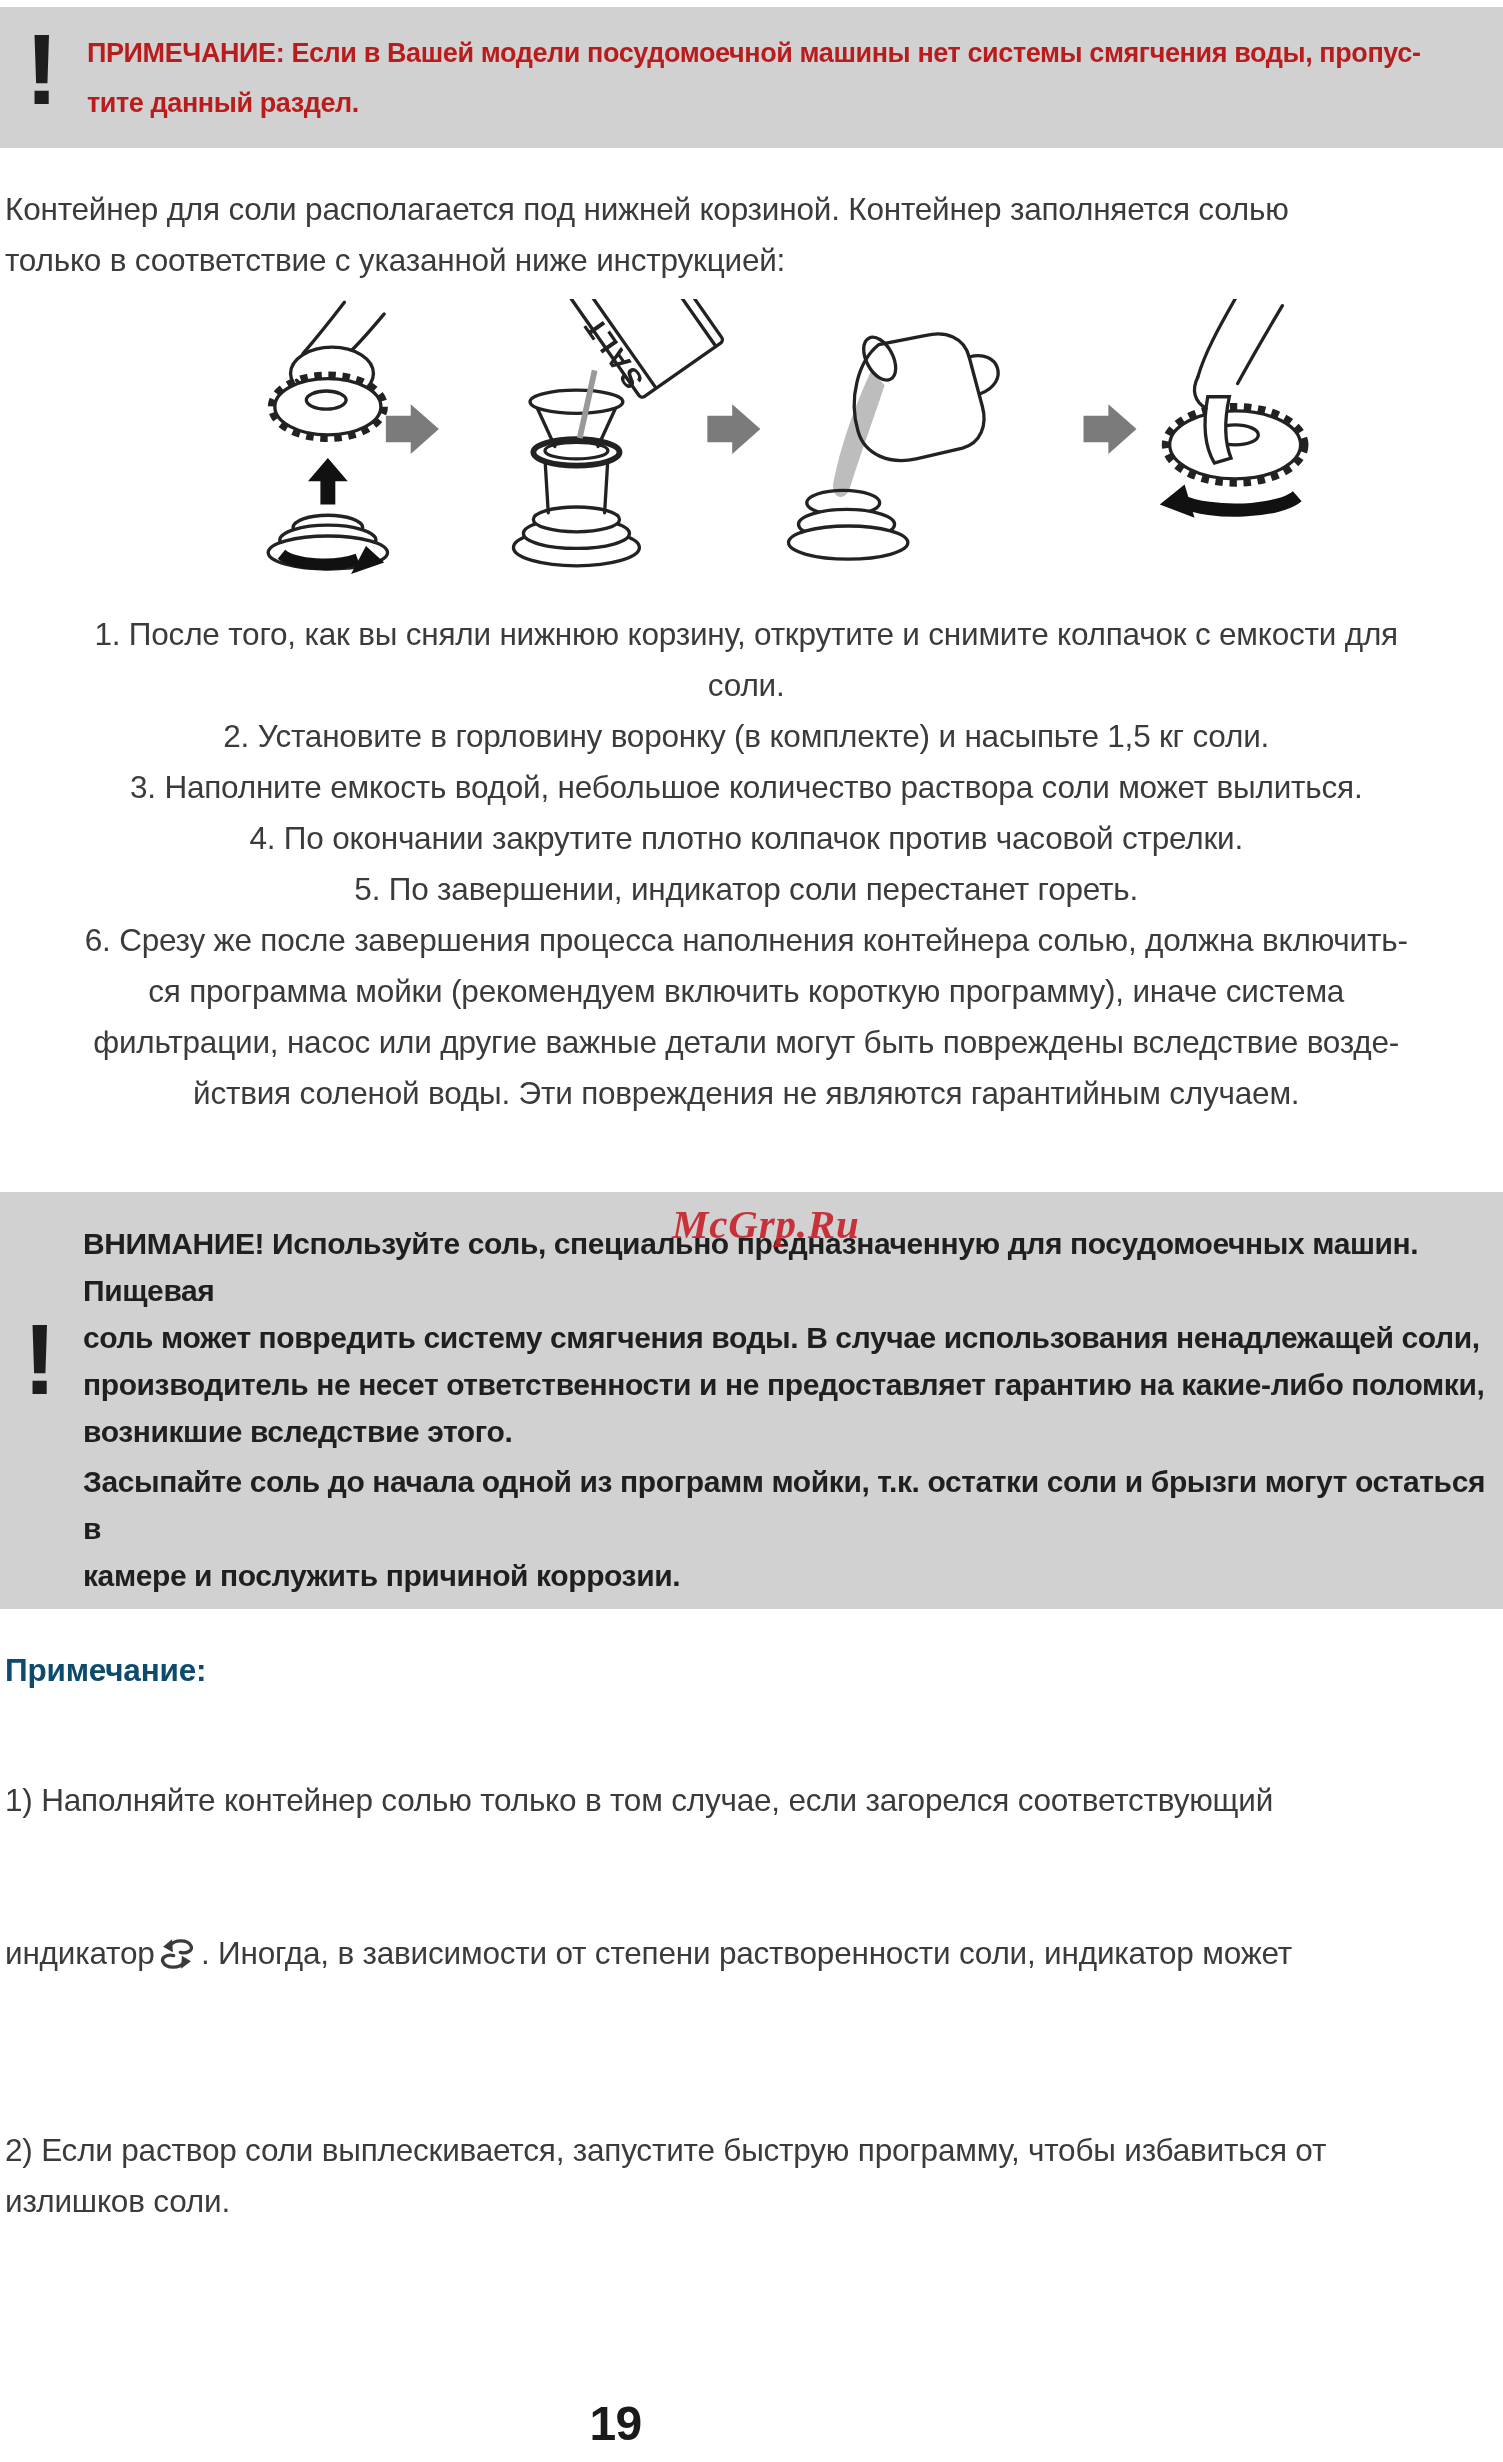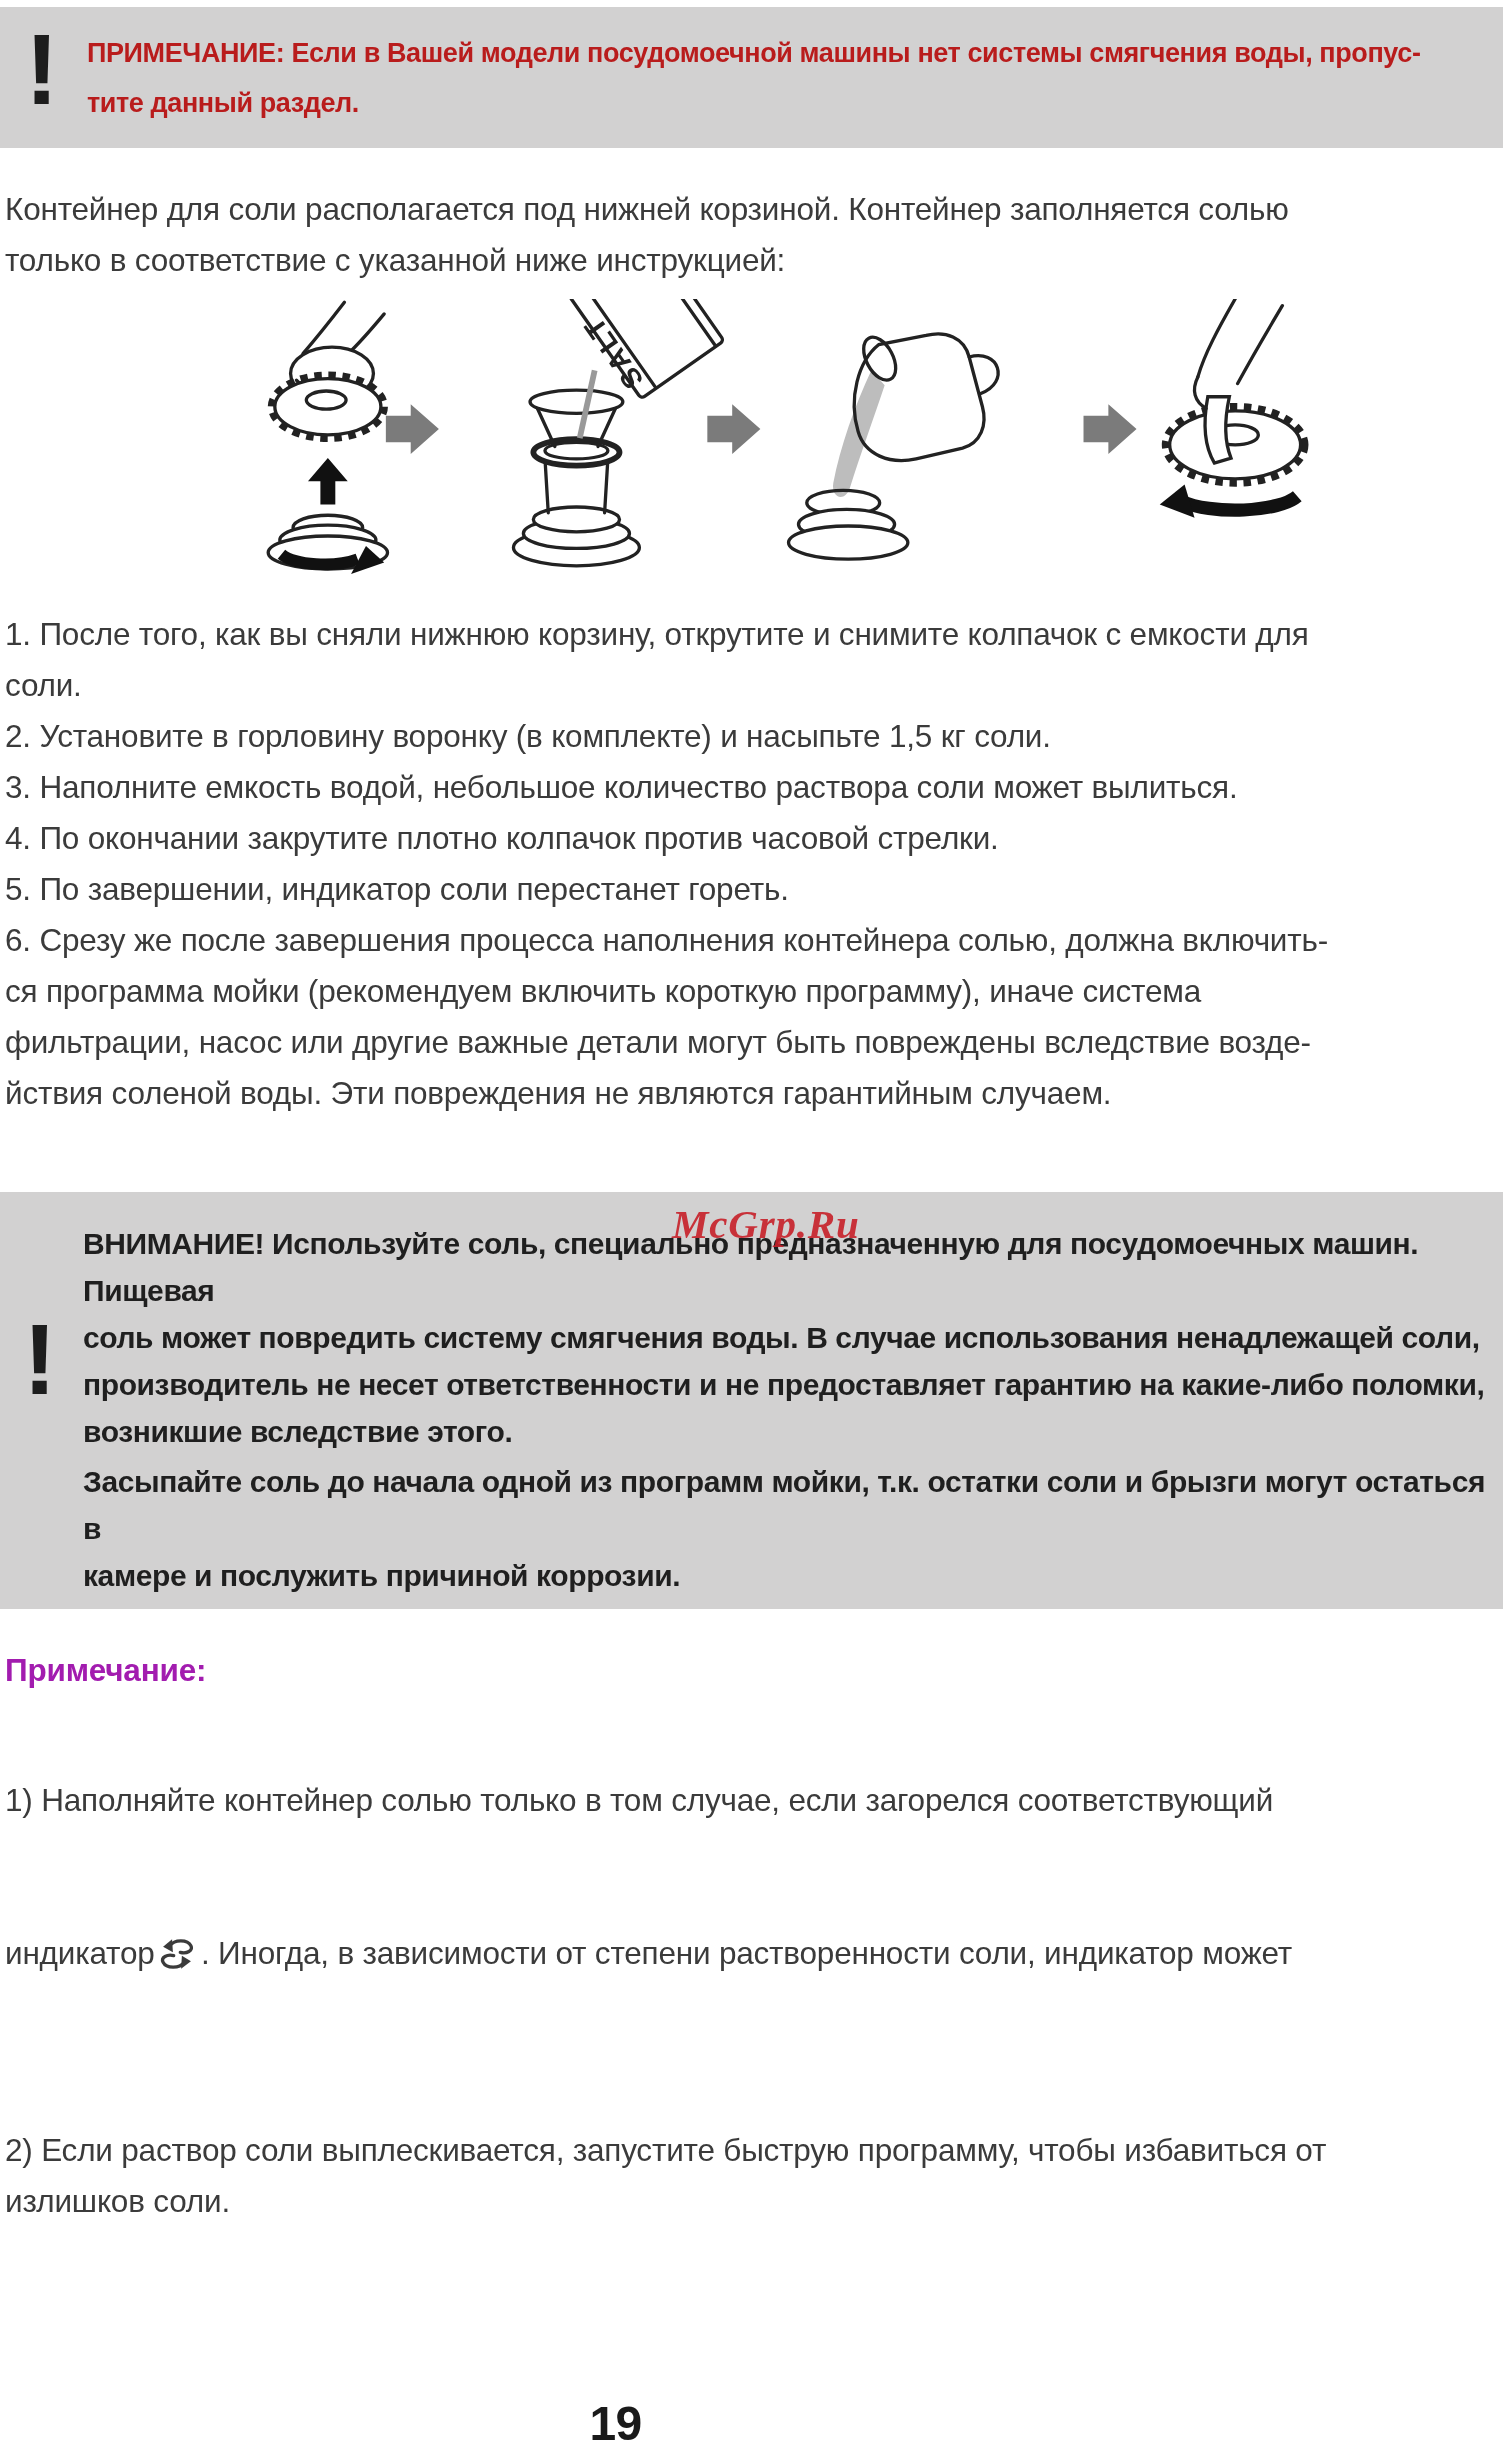--- a/index.html
+++ b/index.html
@@ -39,40 +39,40 @@
   }
   .bodytext {
     font-size: 31.5px;
     line-height: 51px;
     letter-spacing: -0.2px;
     white-space: pre-line;
     color: #3b3b3b;
   }
   .intro { margin: 36px 16.6px 0 5px; }
   .illustration-wrap { margin: 13.3px 0 0 220px; height: 290px; }
-  .steps-list { margin: 20px 16.6px 0 5px; }
+  .steps-list { margin: 20px 16.6px 0 5px; text-align: center; }
   .warn-box {
     margin-top: 73px;
     min-height: 323px;
     padding: 28px 16.6px 10px 83px;
   }
   .warn-box .bang { left: 23px; top: 123px; }
   .warn-text {
     font-weight: bold;
     color: #1f1f1f;
     font-size: 30px;
     letter-spacing: -0.4px;
     line-height: 47px;
     white-space: pre-line;
   }
   .warn-p2 { margin-top: 3.3px; }
   .notes-heading {
     margin: 43px 0 0 5px;
     font-weight: bold;
-    color: #a21caf;
+    color: #0c4a6e;
     font-size: 31.5px;
     letter-spacing: -0.2px;
   }
   .note1 { margin: 35px 16.6px 0 5px; }
   .note2 { margin: 36px 16.6px 0 5px; }
   .inline-icon { display: inline-block; vertical-align: -8.3px; margin: 0 5px 0 3.3px; }
   .watermark {
     position: absolute;
     left: 672px;
     top: 1200px;

